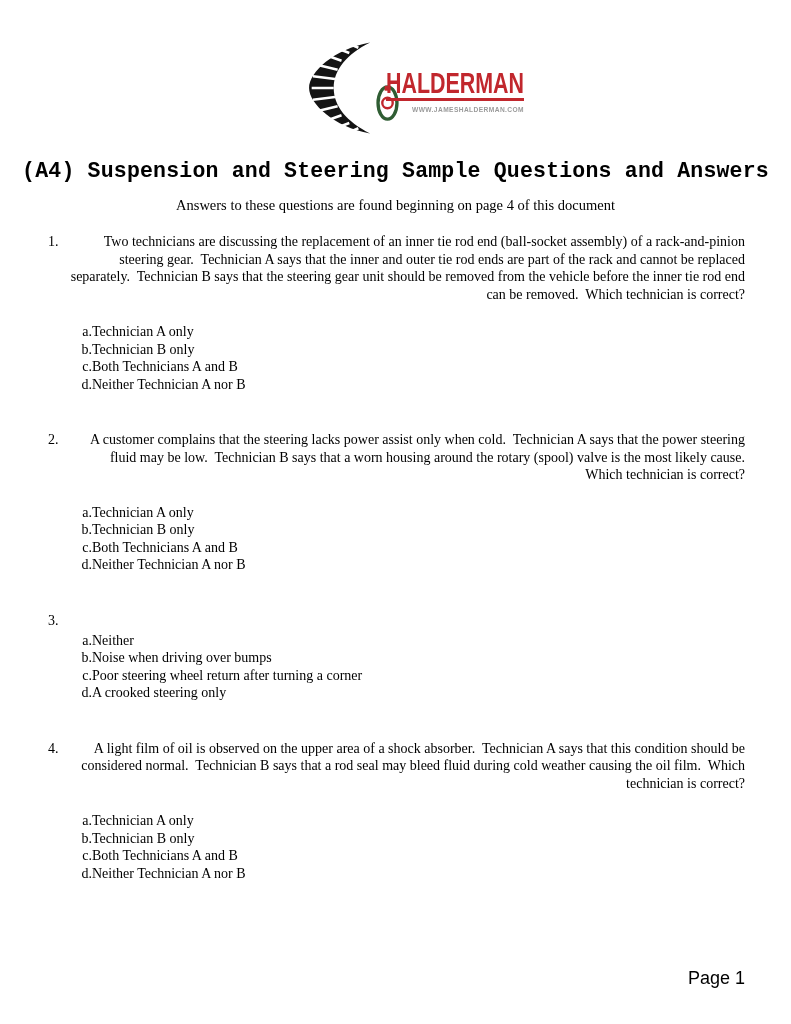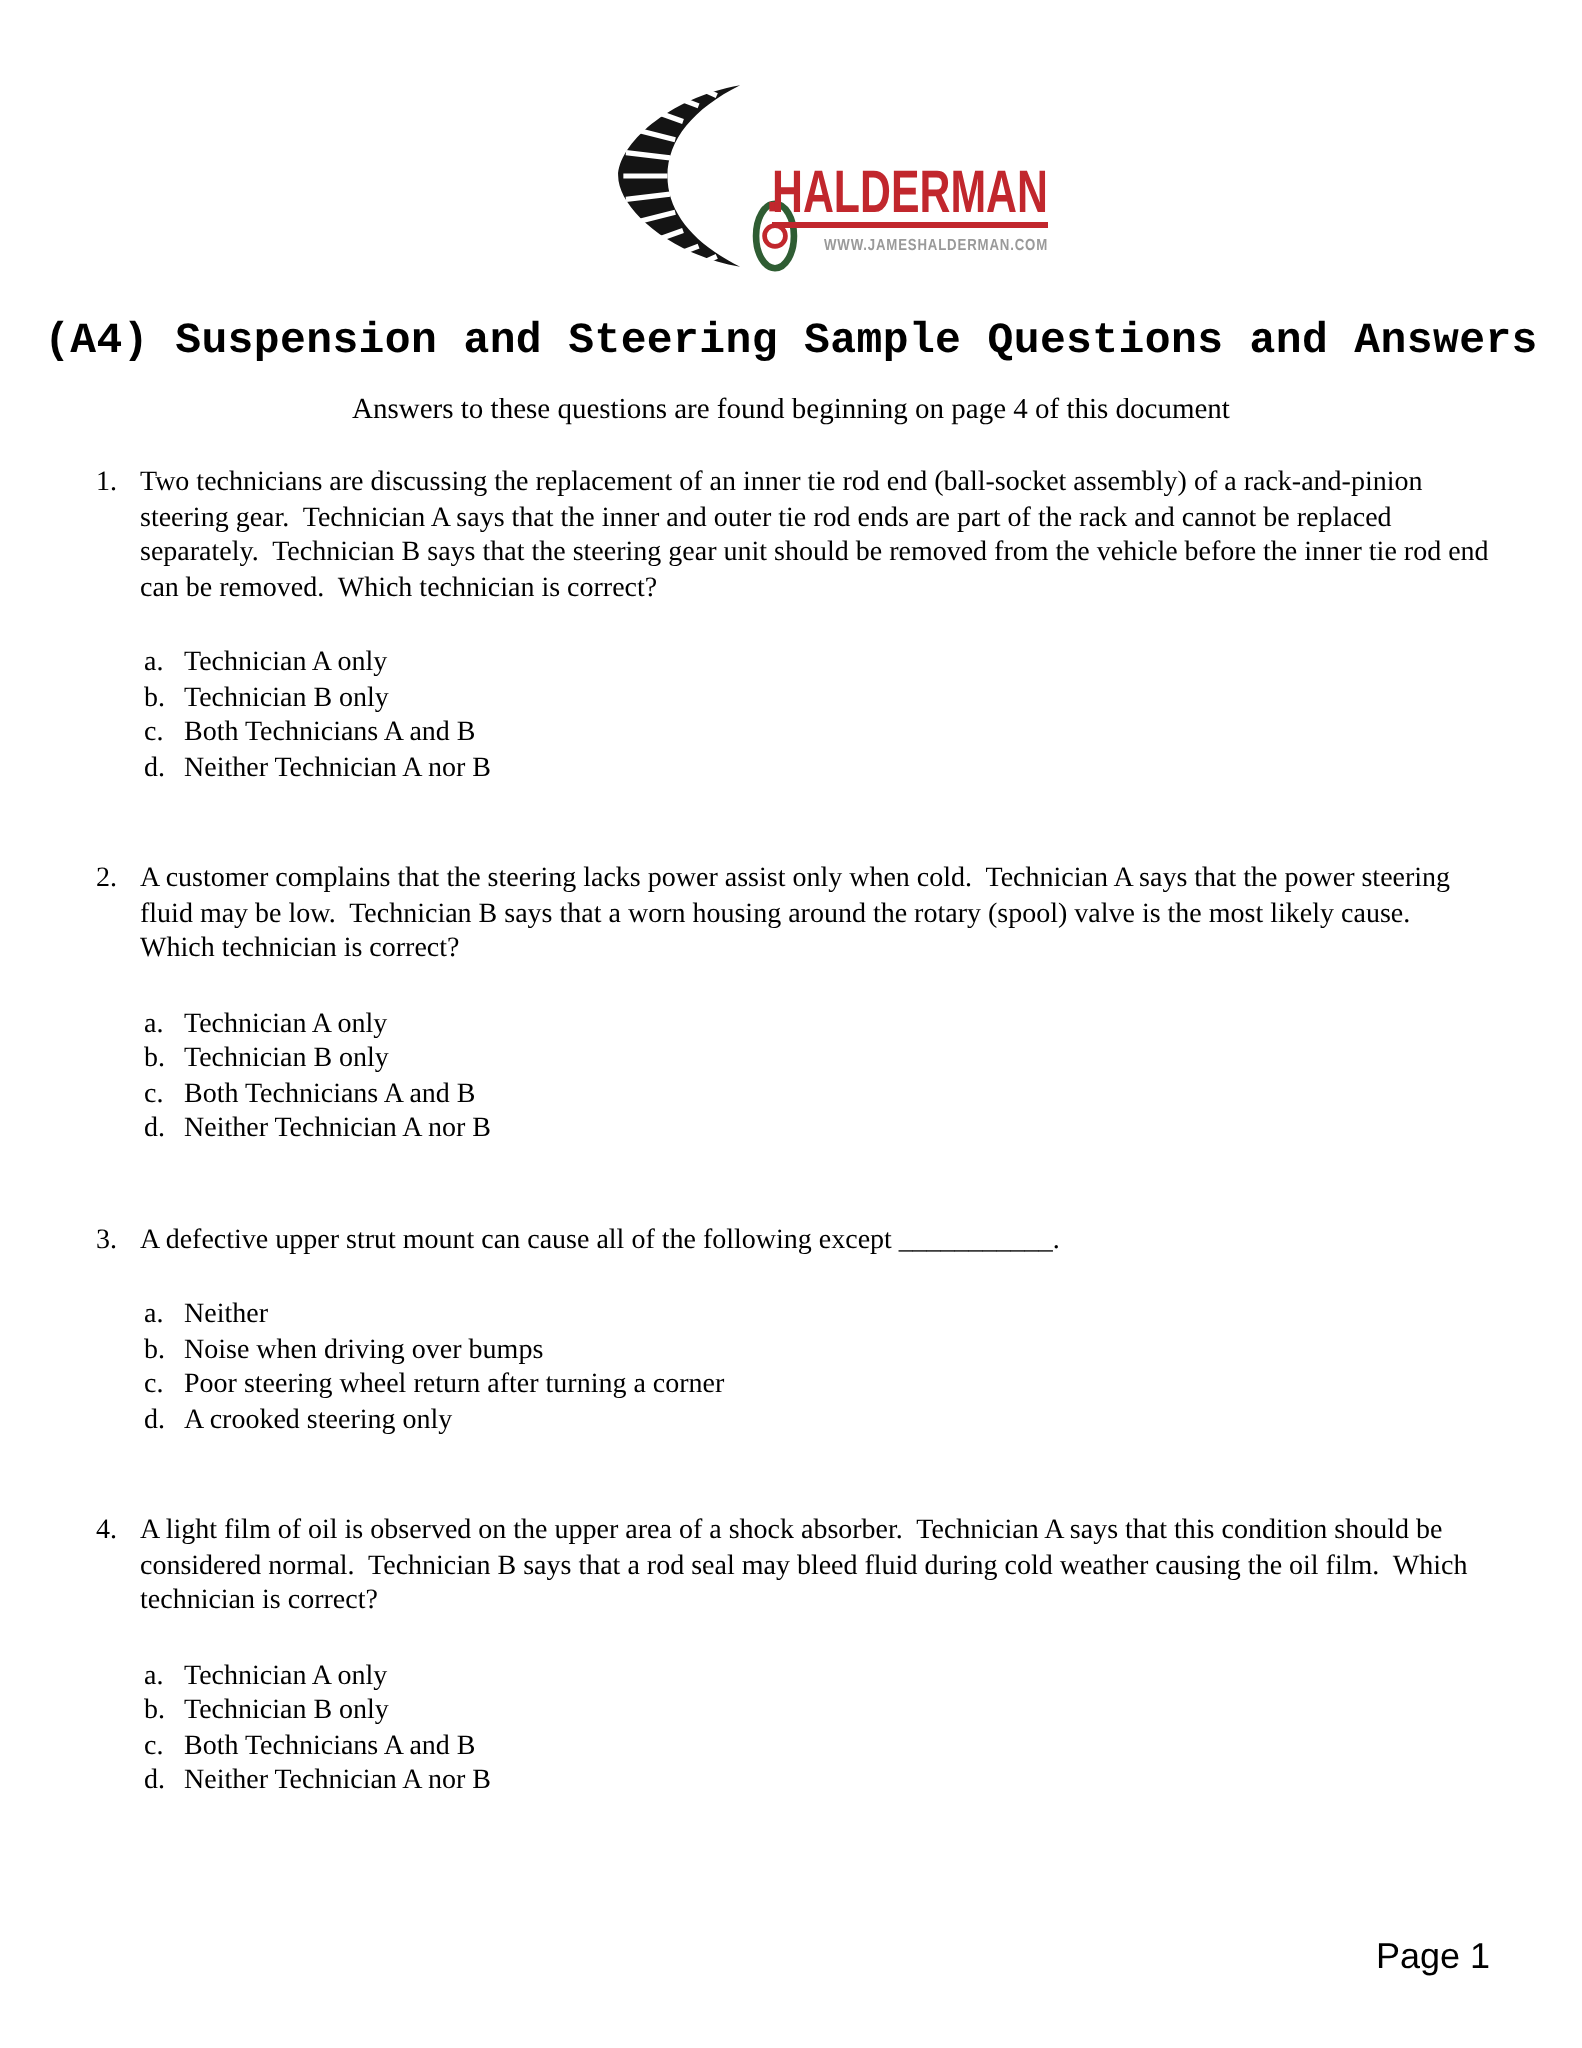--- a/index.html
+++ b/index.html
@@ -3,39 +3,39 @@
 <meta charset="utf-8">
 <style>
   * { margin:0; padding:0; box-sizing:border-box; }
   html, body { background:#e8e8e8; }
   .page {
     position:relative; width:791px; height:1024px; margin:0 auto;
     background:#ffffff; font-family:"Liberation Serif", serif; color:#000;
     overflow:hidden;
   }
   .logo { position:absolute; top:40px; left:0; right:0; height:96px;
-          display:flex; justify-content:center; align-items:flex-end;margin-left:36px; }
+          display:flex; justify-content:center; align-items:center;margin-left:36px; }
   .tire-svg { width:92px; height:96px; flex:none; }
   .emblem-svg { width:23px; height:36px; flex:none; margin-left:-18px; margin-top:30px; }
   .logo-text-svg { width:140px; height:56px; flex:none; margin-left:-13px; margin-top:14px; position:relative; }
   .brand-text { font-family:"Liberation Sans", sans-serif; font-weight:700; font-size:30px; }
   .site-text  { font-family:"Liberation Sans", sans-serif; font-weight:700; font-size:8px; letter-spacing:.5px; }
   .title {
     position:absolute; top:159px; left:0; right:0; text-align:center;
     font-size:21.5px; font-weight:700; letter-spacing:.2px;font-family:Liberation Mono, monospace;
   }
   .subtitle {
     position:absolute; top:197px; left:0; right:0; text-align:center;
     font-size:14.5px;
   }
   .content { position:absolute; top:233px; left:48px; width:697px;
              font-size:14px; line-height:17.5px; }
   .question { display:flex; margin-bottom:38px; }
   .q-num { width:22px; flex:none; }
-  .q-body { flex:1; }
+  .q-body { flex:1;text-align:right; }
   .q-text { white-space:pre-wrap; }
   .q-options { margin-top:20px; }
   .option { display:flex; padding-left:2px; }
   .opt-letter { width:20px; flex:none; }
   .footer {
     position:absolute; top:968px; left:48px; width:697px; text-align:right;
     font-family:"Liberation Sans", sans-serif; font-size:18px;
   }
 </style>
 </head>
@@ -116,21 +116,20 @@
     <span class="opt-letter">d.</span>
     <span class="opt-text">Neither Technician A nor B</span>
   </div>
 </div>
     </div>
   </div>
 
   <div class="question">
     <div class="q-num">3.</div>
     <div class="q-body">
-      <div class="q-text">A defective upper strut mount can cause all of the following except ___________.</div>
       <div class="q-options">
   <div class="option">
     <span class="opt-letter">a.</span>
     <span class="opt-text">Neither</span>
   </div>
 
   <div class="option">
     <span class="opt-letter">b.</span>
     <span class="opt-text">Noise when driving over bumps</span>
   </div>

